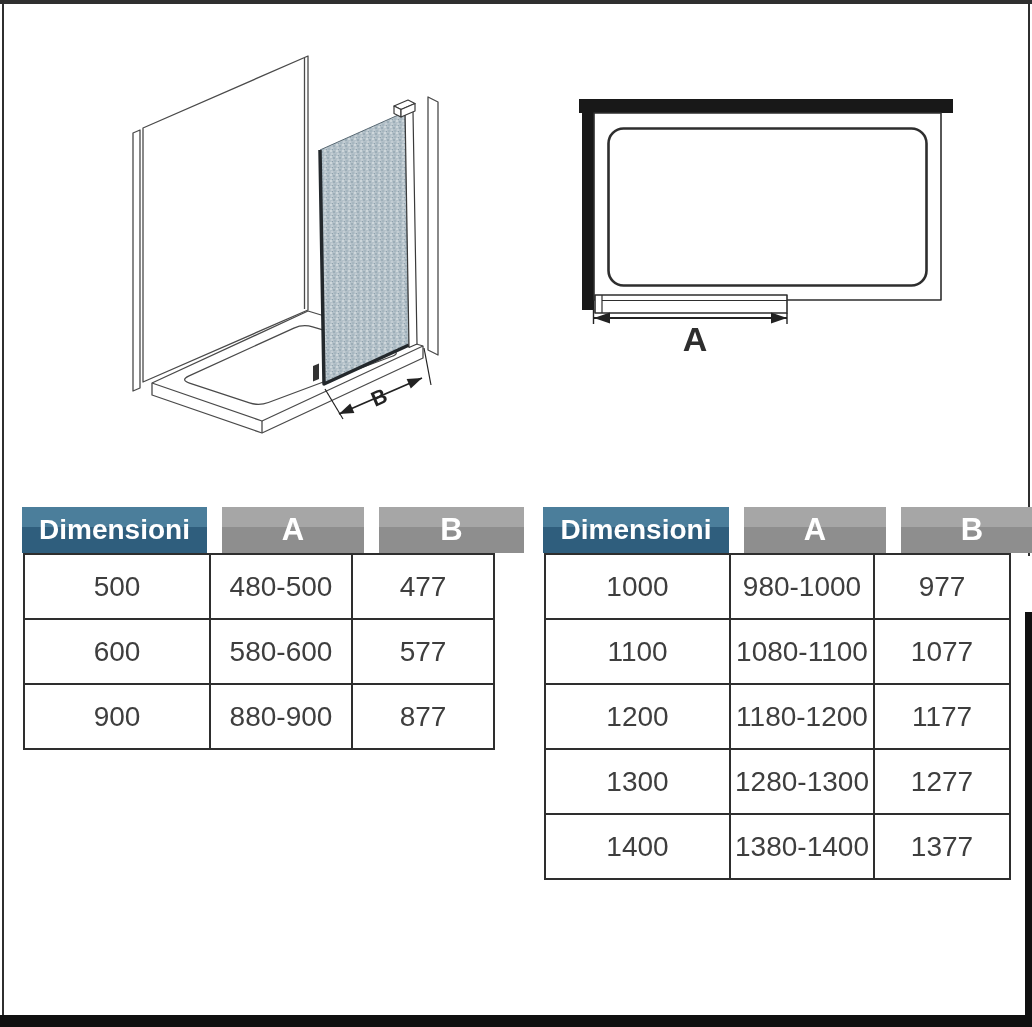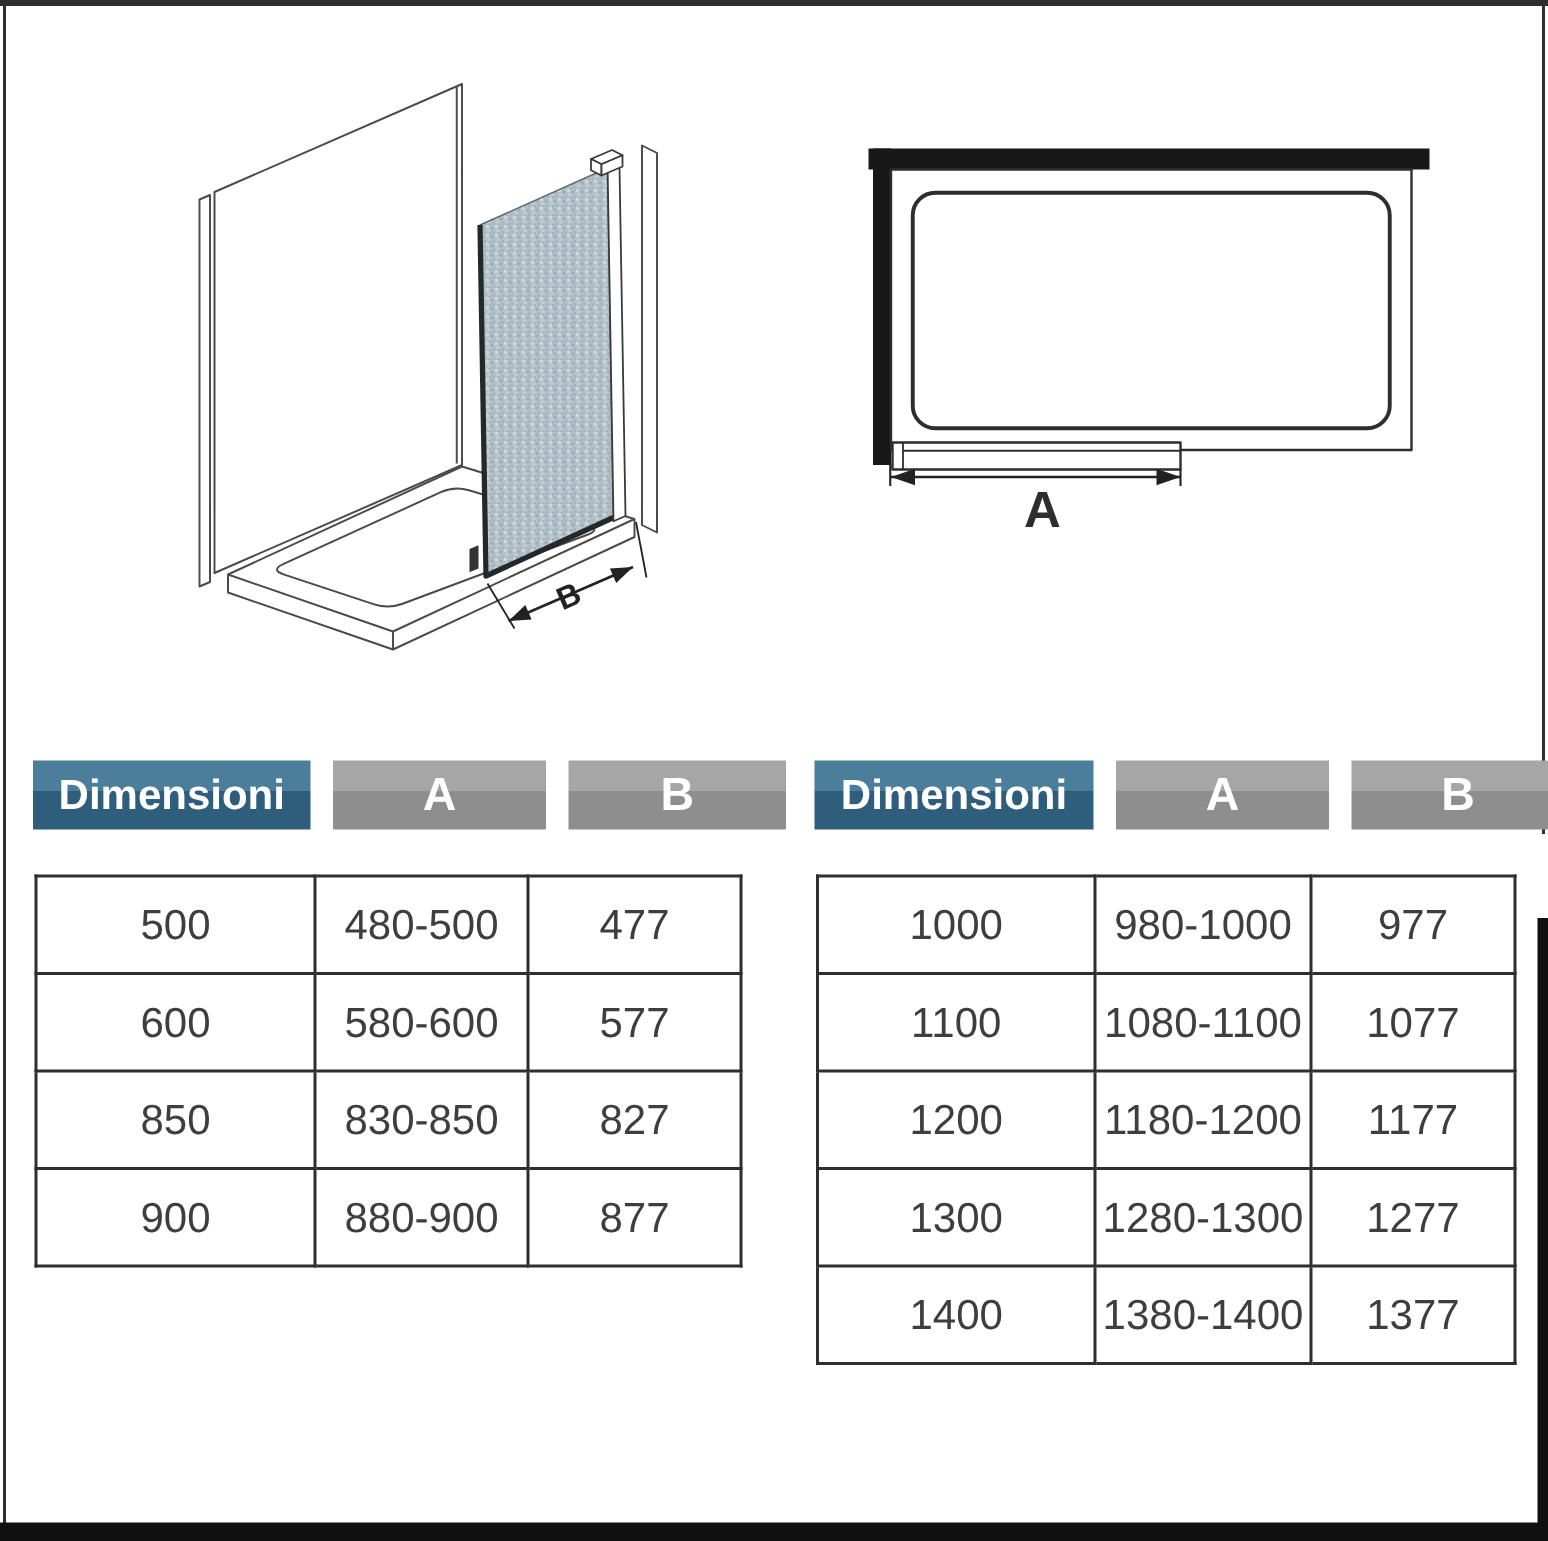--- a/index.html
+++ b/index.html
@@ -39,21 +39,21 @@
   .hdr-right .seg-dim{width:186px;}
   .seg-ab{
     width:142px;font-size:31px;
     background:linear-gradient(180deg,#a6a6a6 0%,#a6a6a6 44%,#8e8e8e 44%,#8e8e8e 100%);
   }
   .seg-b{width:145px;}
   .hdr-right .seg-b{width:142px;}
 
   
   table.dims{
-    position:absolute;top:583px;
+    position:absolute;top:553px;
     border-collapse:collapse;
     table-layout:fixed;
   }
   .table-left{left:23px;width:470px;}
   .table-right{left:544px;width:465px;}
   table.dims td{
     border:2px solid #2e2e2e;
     height:63px;
     text-align:center;vertical-align:middle;
     font-size:28px;color:#3e3e3e;
@@ -160,25 +160,20 @@
         <td>500</td>
         <td>480-500</td>
         <td>477</td>
       </tr>
       <tr>
         <td>600</td>
         <td>580-600</td>
         <td>577</td>
       </tr>
       <tr>
-        <td>850</td>
-        <td>830-850</td>
-        <td>827</td>
-      </tr>
-      <tr>
         <td>900</td>
         <td>880-900</td>
         <td>877</td>
       </tr>
     </tbody>
   </table>
 
   <div class="hdr hdr-right">
     <div class="seg seg-dim">Dimensioni</div>
     <div class="seg seg-ab">A</div>

